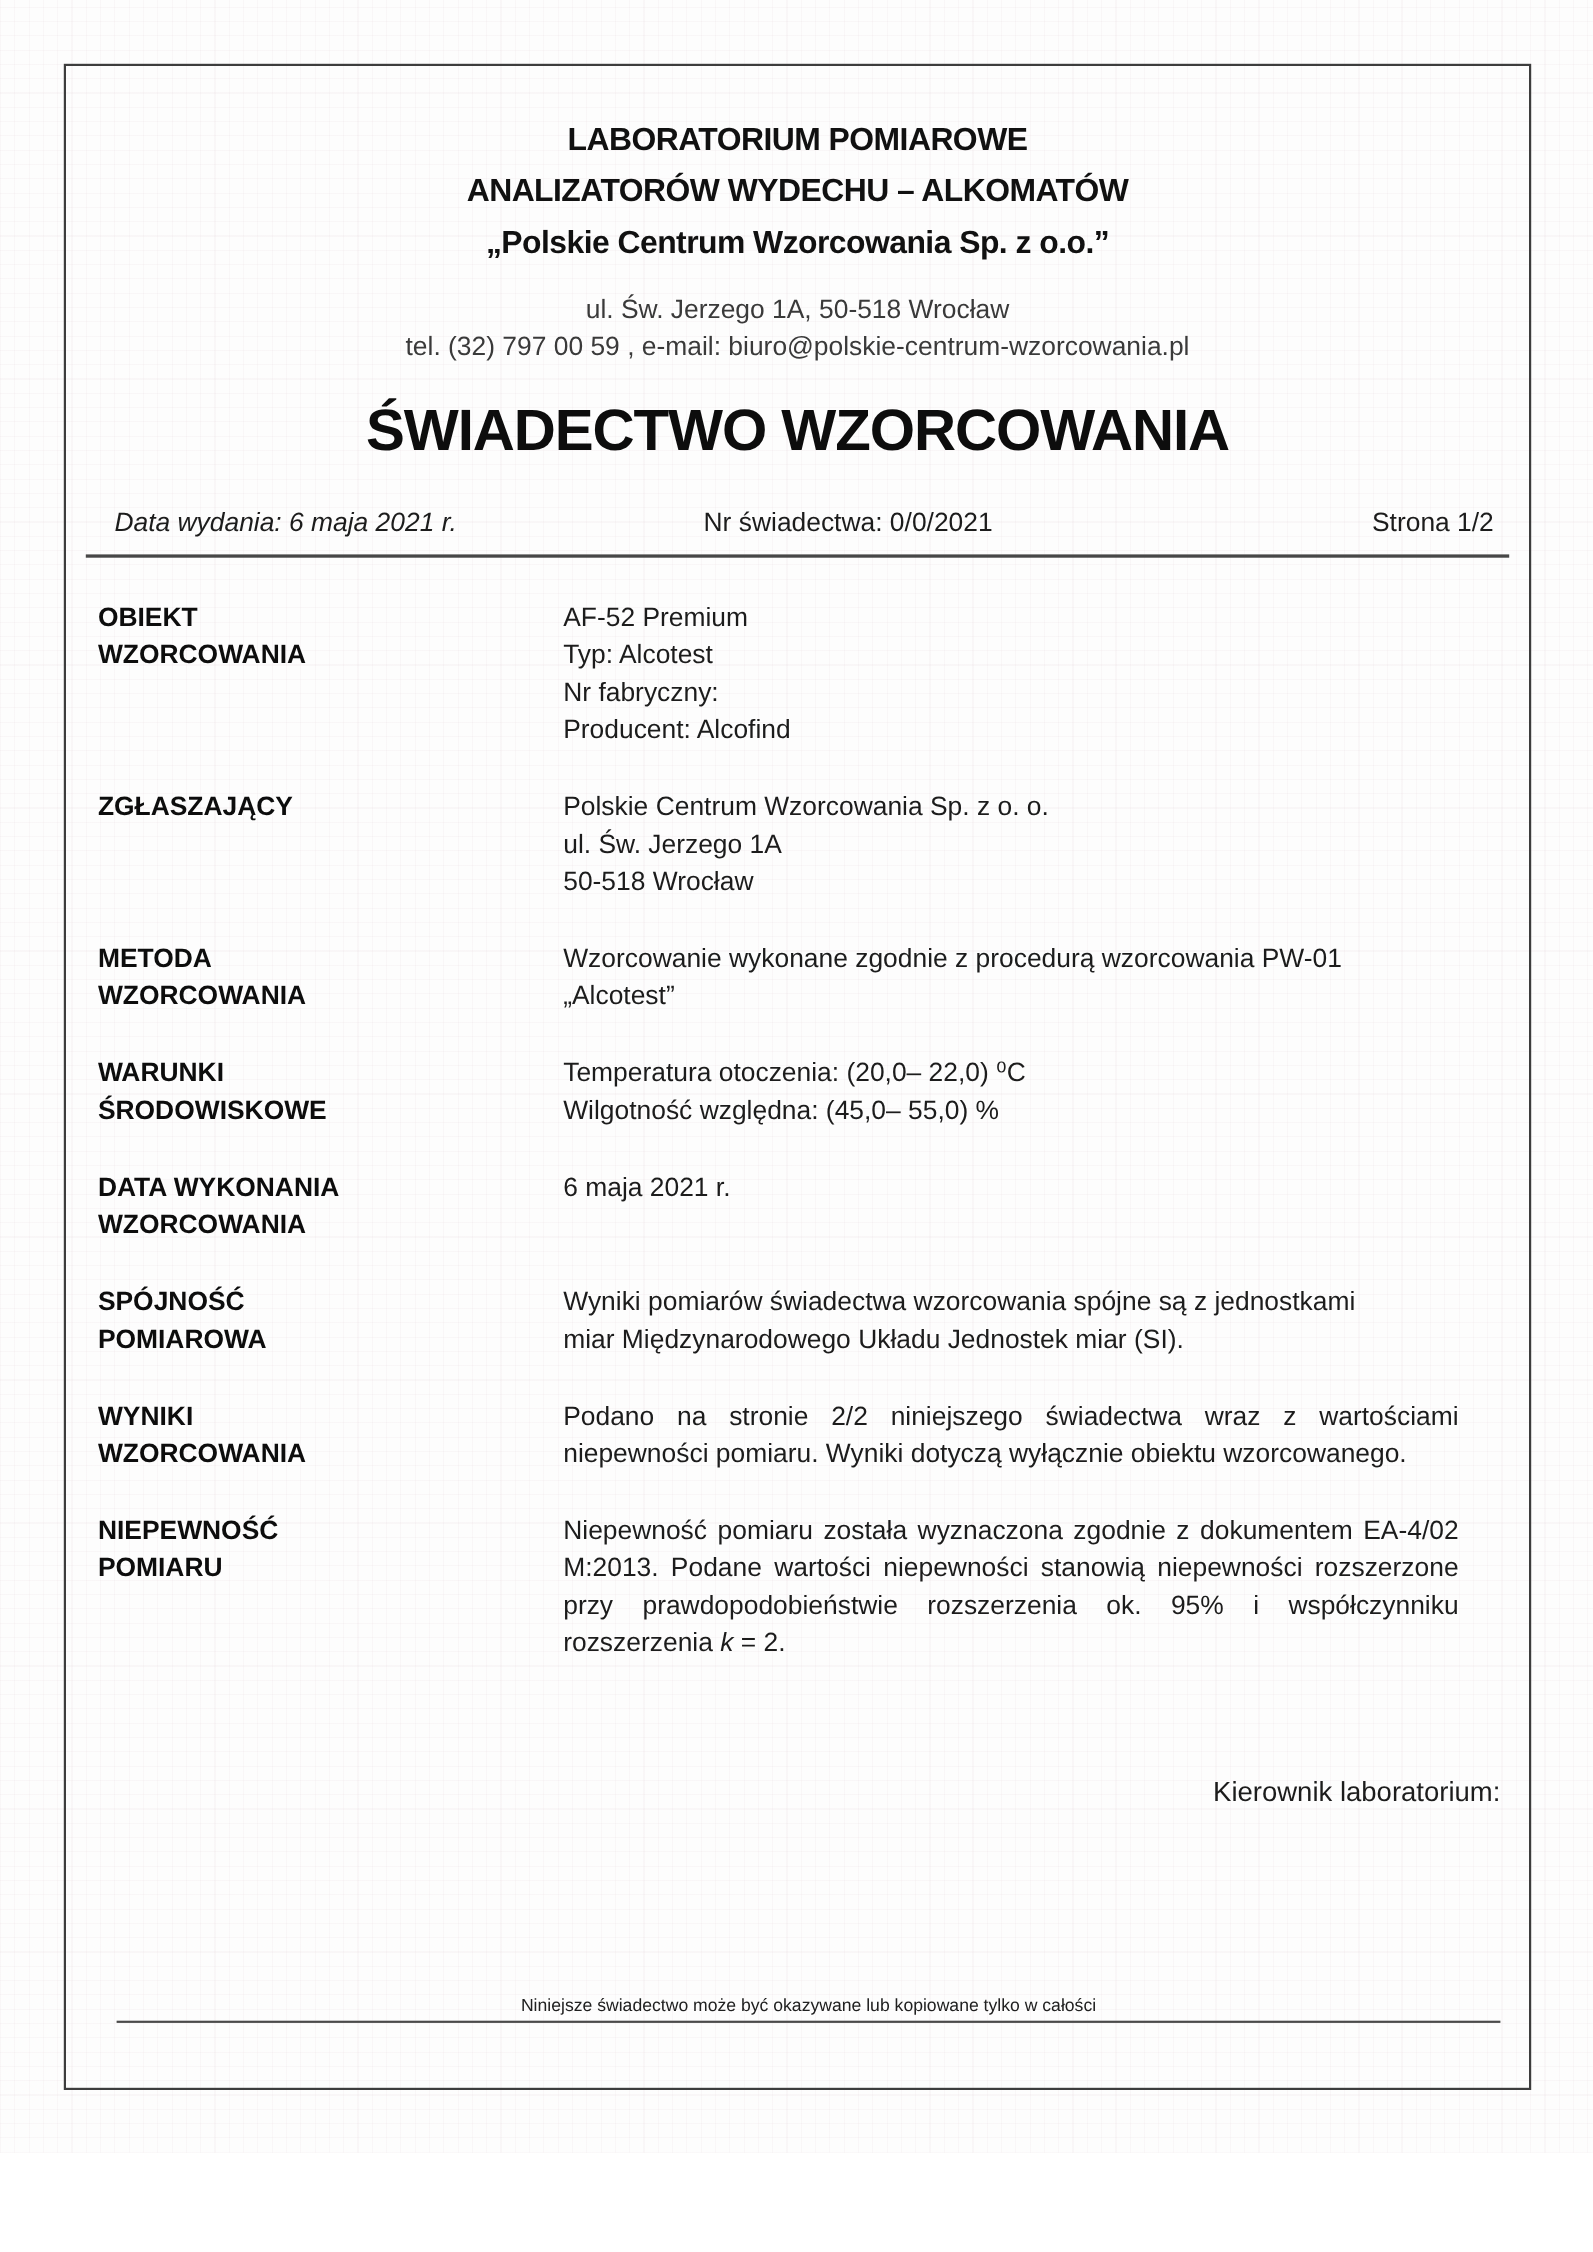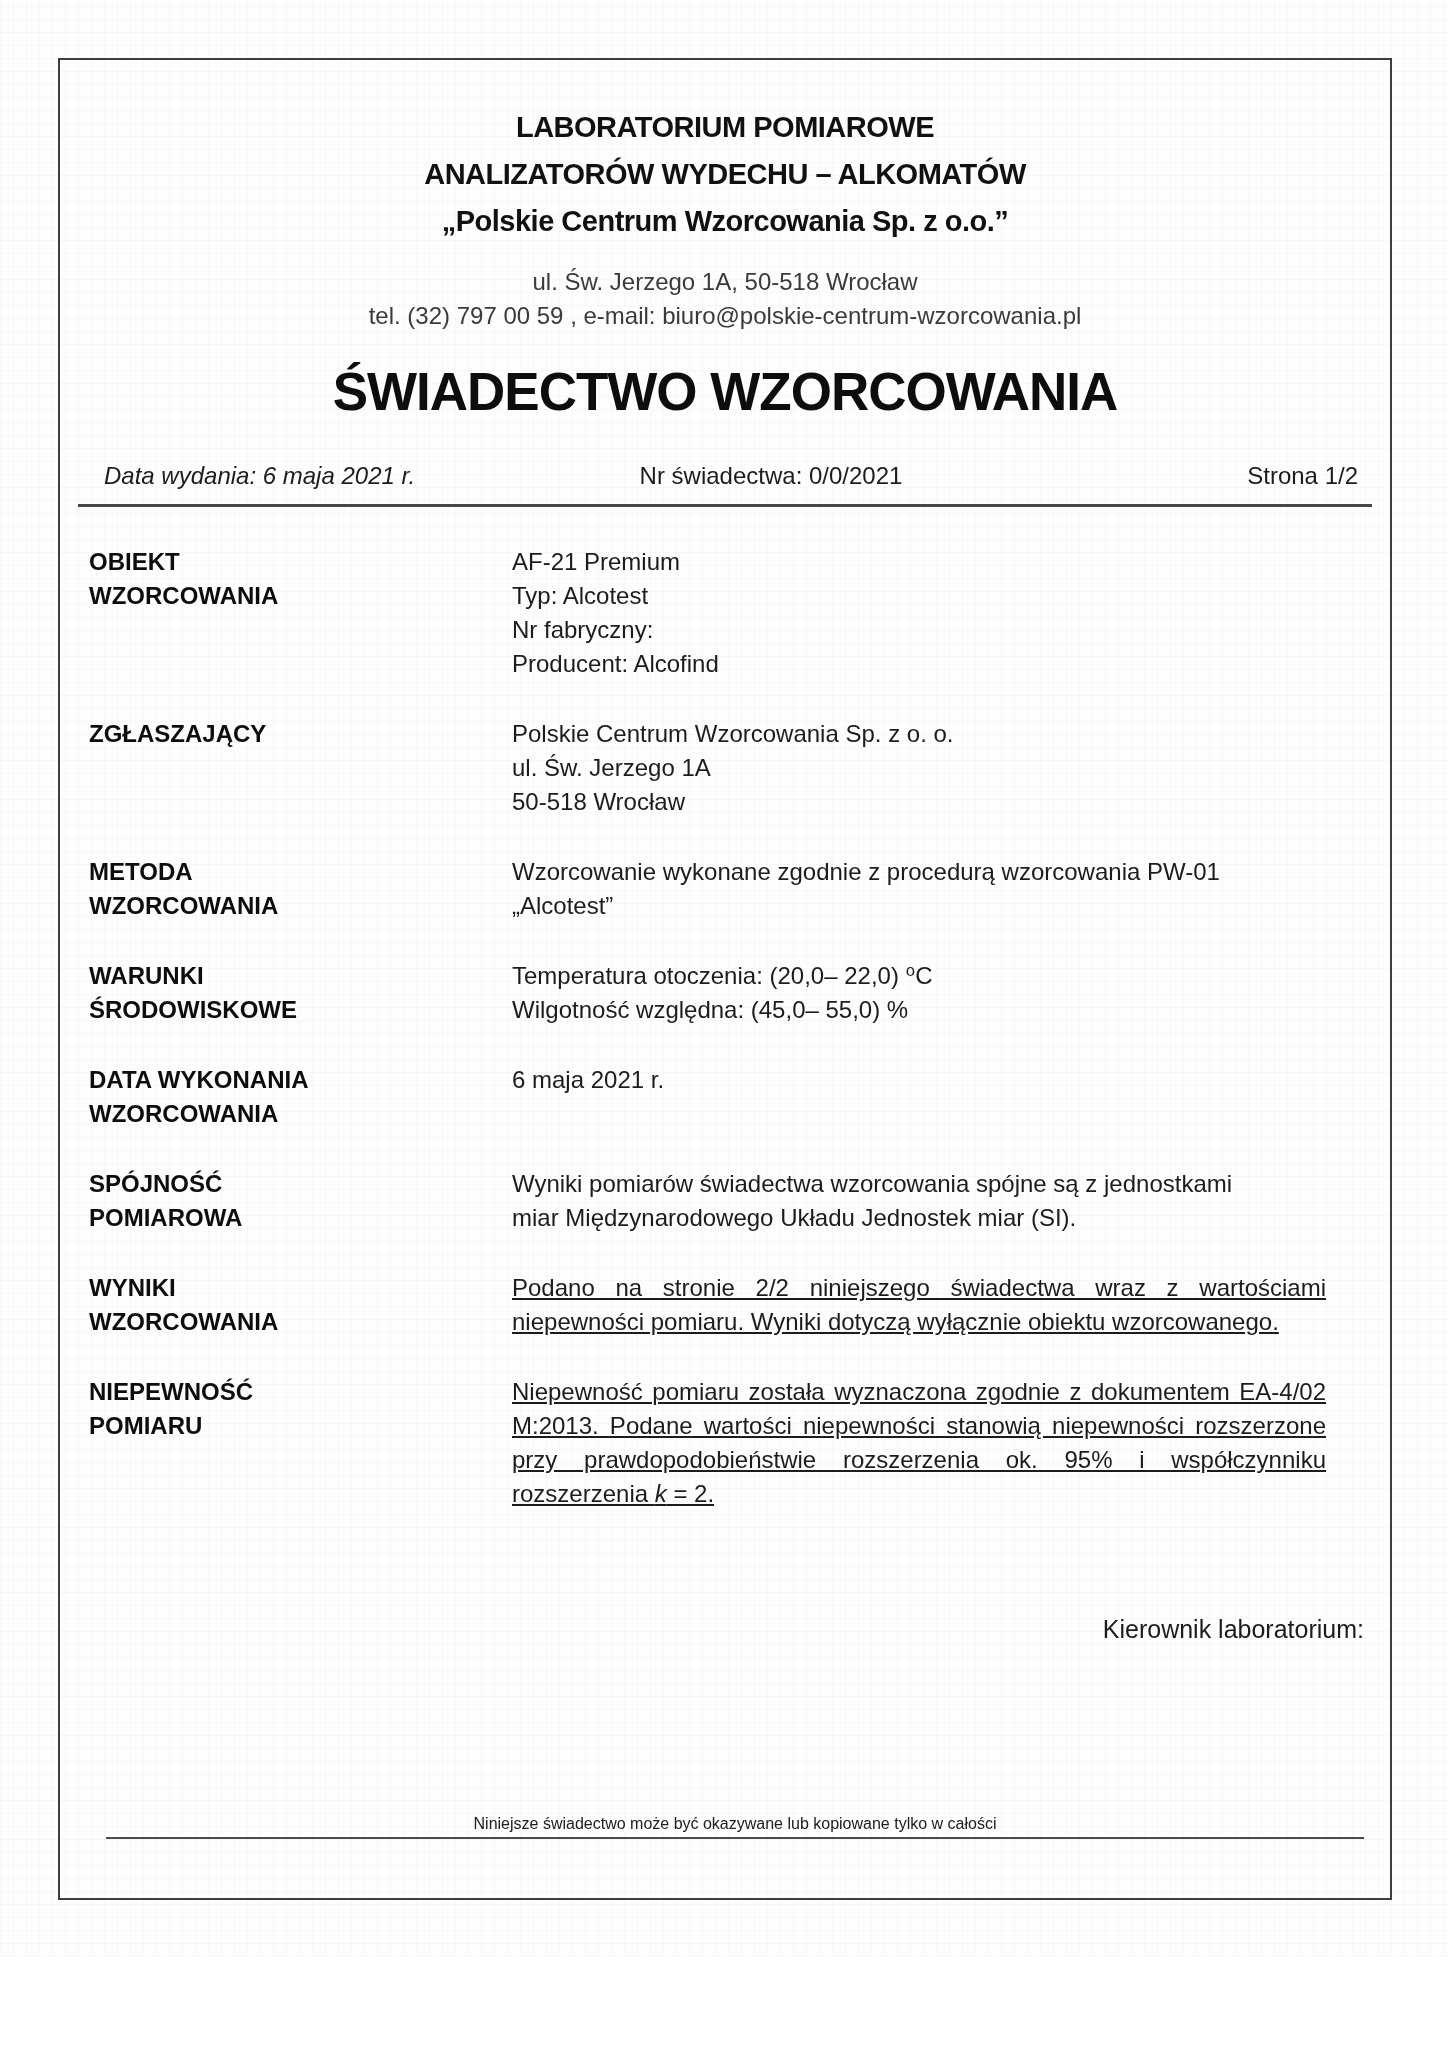--- a/index.html
+++ b/index.html
@@ -61,21 +61,21 @@
     width:423px;flex:0 0 423px;
     font-weight:700;color:#0d0d0d;
     font-size:24px;line-height:34px;
   }
   .sec-value{
     flex:1 1 auto;
     font-size:24px;line-height:34px;color:#1c1c1c;
   }
   .sec-value .line{ white-space:nowrap; }
   .para{ margin:0; }
-  .para.justify{ text-align:justify;text-decoration:underline; }
+  .para.justify{ text-align:justify; }
   .kfactor{ font-style:italic; }
   
   .signature-row{
     margin-top:104px;
     padding-right:26px;
     text-align:right;
     font-size:25px;color:#1c1c1c;
   }
   
   .footer{
@@ -113,21 +113,21 @@
     <hr class="rule">
 
     <div class="sections">
 
       <div class="section">
         <div class="sec-label">
           <div>OBIEKT</div>
           <div>WZORCOWANIA</div>
         </div>
         <div class="sec-value">
-          <div class="line">AF-21 Premium</div>
+          <div class="line">AF-52 Premium</div>
           <div class="line">Typ: Alcotest</div>
           <div class="line">Nr fabryczny:</div>
           <div class="line">Producent: Alcofind</div>
         </div>
       </div>
 
       <div class="section">
         <div class="sec-label">
           <div>ZGŁASZAJĄCY</div>
         </div>

